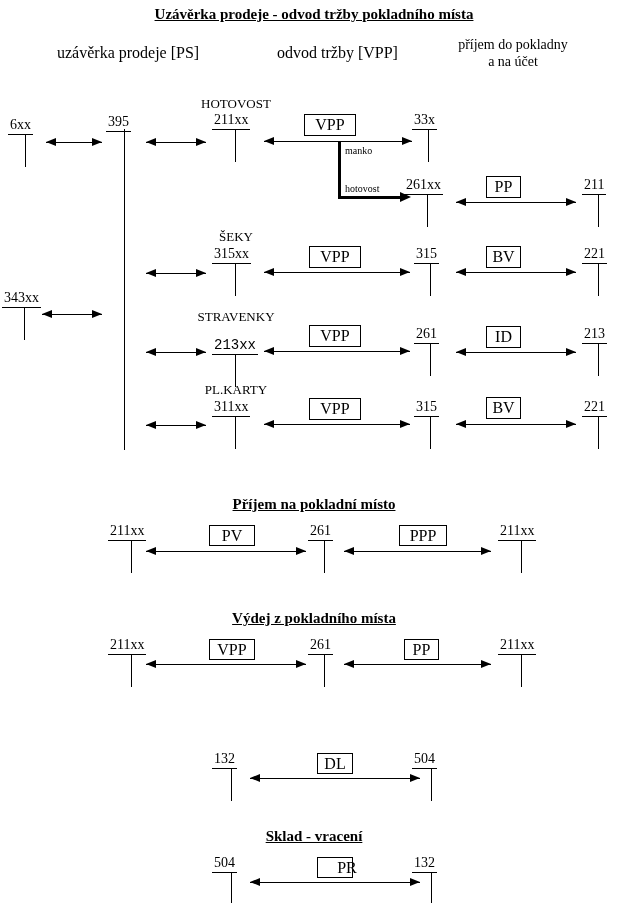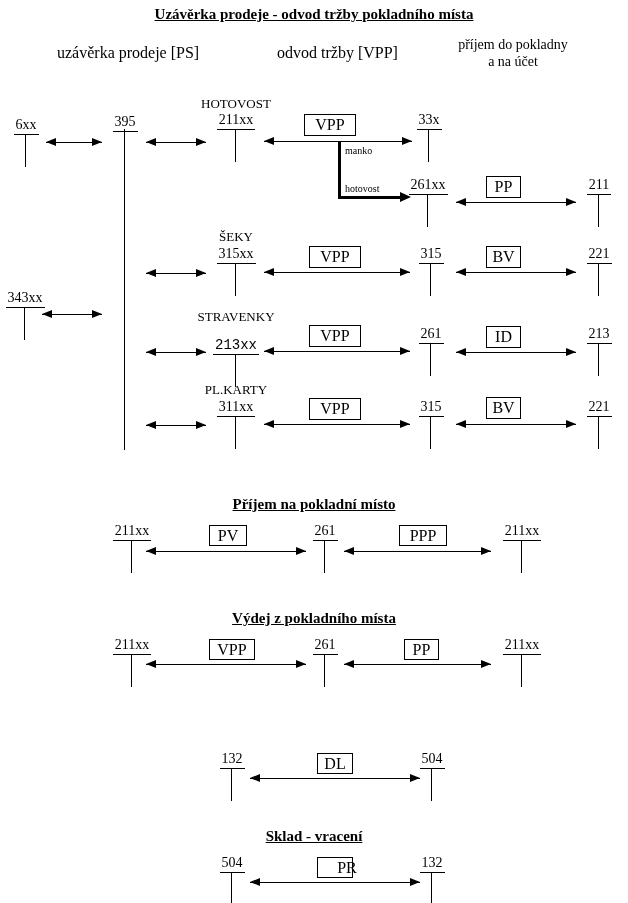--- a/index.html
+++ b/index.html
@@ -8,21 +8,21 @@
     position: relative; width: 628px; height: 903px;
     background: #fff; color: #000;
     font-family: "Liberation Serif", serif;
     overflow: hidden;
   }
   .sec-title { position: absolute; left: 0; width: 628px; text-align: center; font-weight: 700; font-size: 15px; }
   .sec-title span { text-decoration: underline; }
   .txt { position: absolute; font-size: 16px; white-space: nowrap; }
   .hdr-right { position: absolute; text-align: center; font-size: 14px; line-height: 17px; }
   .grp { position: absolute; font-size: 13px; white-space: nowrap; text-align: center; }
-  .acct { position: absolute; text-align: center; }
+  .acct { position: absolute; }
   .acct .lbl { display: inline-block; font-size: 14px; padding: 0 2px 1px 2px; border-bottom: 1px solid #000; white-space: nowrap; }
   .acct .tick { position: absolute; left: calc(50% - 1px); top: 100%; width: 1px; height: 32px; background: #000; }
   .vline { position: absolute; width: 1px; background: #000; }
   .box { position: absolute; border: 1px solid #000; background: #fff; font-size: 16px; display: flex; align-items: center; justify-content: center; }
   .arrow { position: absolute; height: 1px; background: #000; }
   .arrow::before { content:""; position:absolute; left:0; top:-4px; width:0; height:0; border-style:solid; border-width:4.5px 10px 4.5px 0; border-color:transparent #000 transparent transparent; }
   .arrow::after  { content:""; position:absolute; right:0; top:-4px; width:0; height:0; border-style:solid; border-width:4.5px 0 4.5px 10px; border-color:transparent transparent transparent #000; }
   .thickline { position: absolute; background: #000; }
   .tri-right { position: absolute; width: 0; height: 0; border-style: solid; border-width: 5px 0 5px 11px; border-color: transparent transparent transparent #000; }
   .small { position: absolute; font-size: 10px; white-space: nowrap; }
@@ -143,21 +143,21 @@
   <div class="acct" style="left:582px;top:397px;width:34px;">
     <span class="lbl">221</span>
     <span class="tick"></span>
   </div>
 
   <div class="sec-title" style="top:496px;"><span>Příjem na pokladní místo</span></div>
   <div class="acct" style="left:108px;top:521px;width:48px;">
     <span class="lbl">211xx</span>
     <span class="tick"></span>
   </div>
-  <div class="box" style="left:209px;top:525px;width:38px;height:21px;">PV</div>
+  <div class="box" style="left:209px;top:525px;width:46px;height:21px;">PV</div>
   <div class="arrow" style="left:146px;top:551px;width:160px;"></div>
   <div class="acct" style="left:308px;top:521px;width:34px;">
     <span class="lbl">261</span>
     <span class="tick"></span>
   </div>
   <div class="box" style="left:399px;top:525px;width:48px;height:21px;">PPP</div>
   <div class="arrow" style="left:344px;top:551px;width:147px;"></div>
   <div class="acct" style="left:498px;top:521px;width:48px;">
     <span class="lbl">211xx</span>
     <span class="tick"></span>

